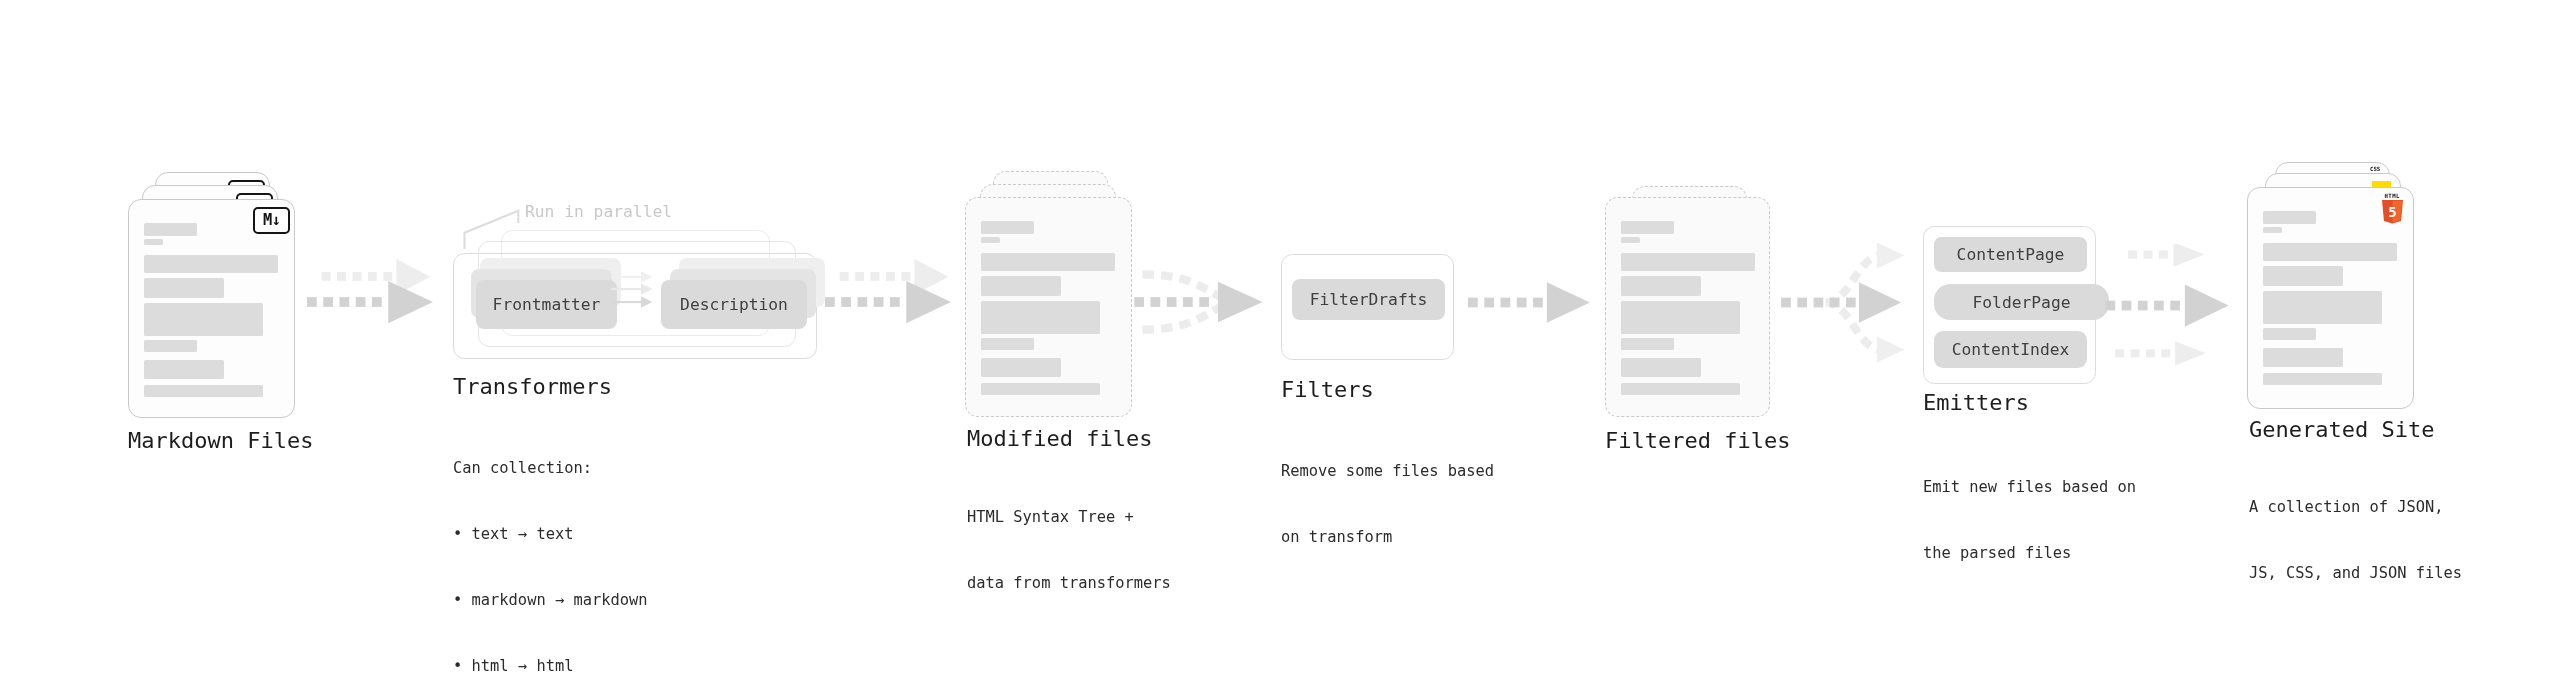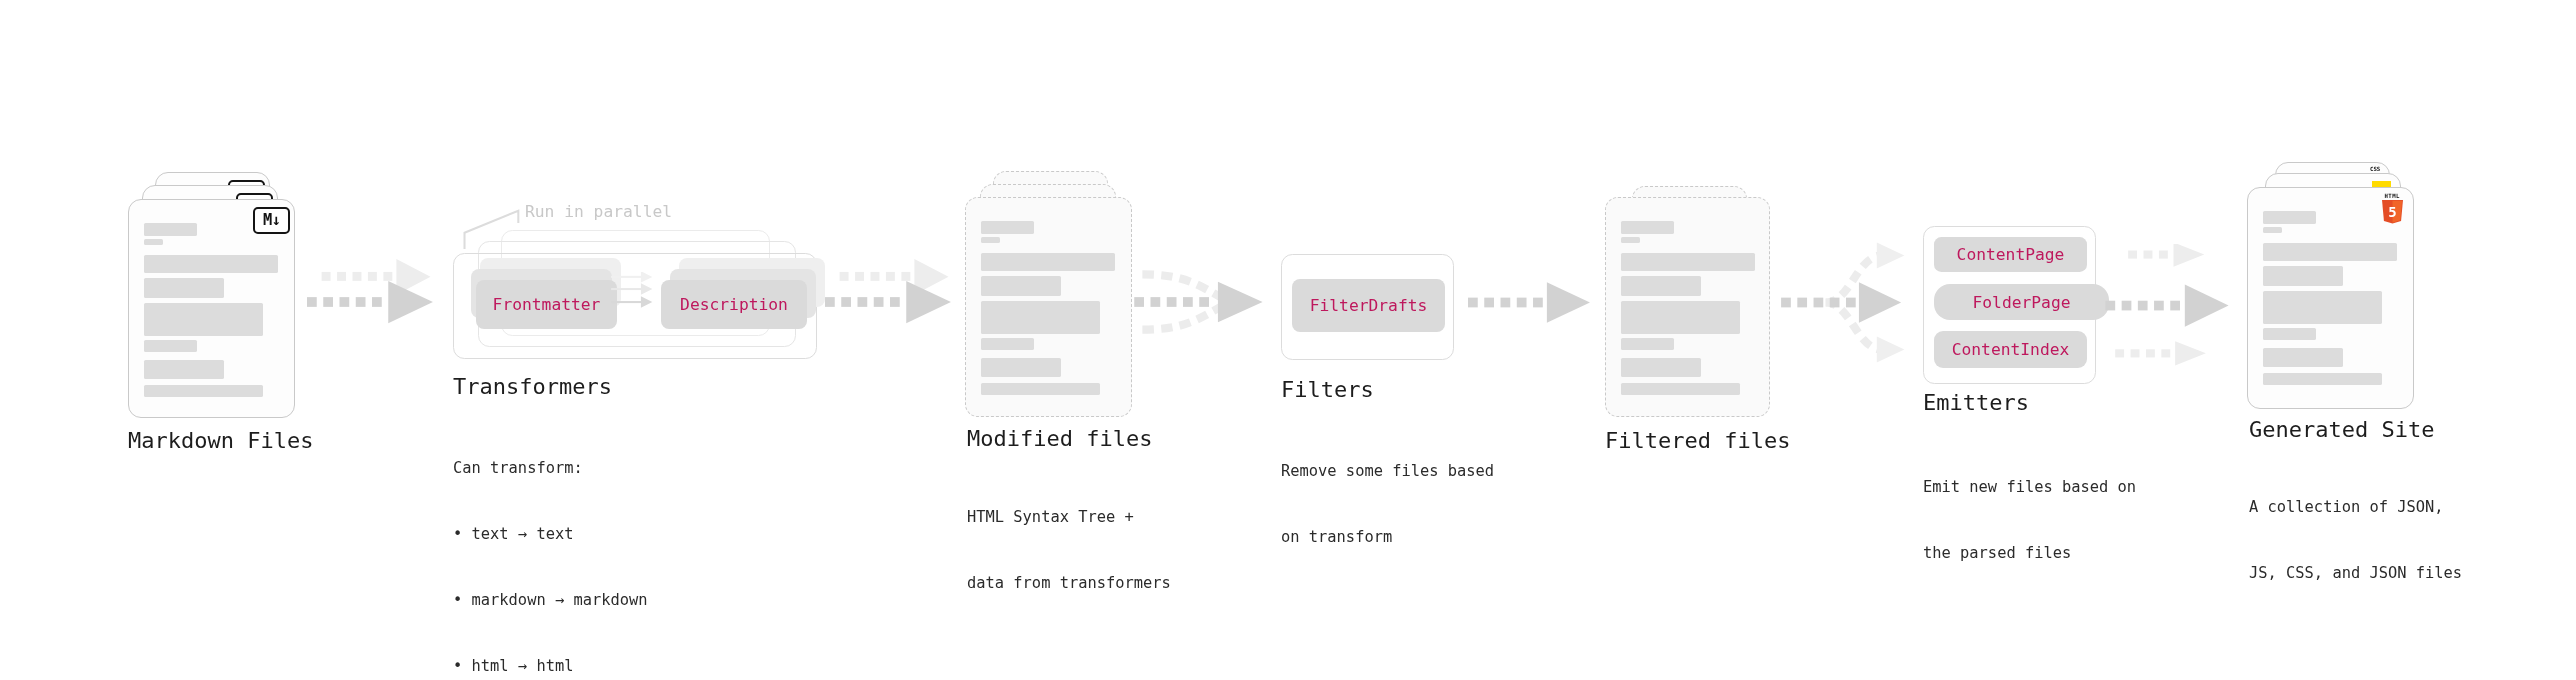--- a/index.html
+++ b/index.html
@@ -5,21 +5,21 @@
   html,body{margin:0;padding:0;background:#fff;}
   .canvas{position:relative;width:2576px;height:681px;background:#fff;overflow:hidden;
           font-family:"DejaVu Sans Mono","Liberation Mono",monospace;}
   .stage{display:contents;}
   .card{position:absolute;background:#fdfdfd;border:1.6px solid #c9c9c9;border-radius:13px;box-sizing:border-box;}
   .card.dashed{border-style:dashed;background:#fafafa;border-color:#c9c9c9;}
   .title{position:absolute;margin:0;font-size:22px;font-weight:400;color:#1d1d1d;line-height:24.4px;white-space:pre;}
   .body{position:absolute;font-size:15.4px;color:#2b2b2b;line-height:22px;white-space:pre;}
   .note{position:absolute;font-size:16.3px;color:#c8c8c8;white-space:pre;}
   .pill{position:absolute;background:#dadada;border-radius:8.1px;display:flex;align-items:center;
-        justify-content:center;font-size:16.3px;color:#be185d;box-sizing:border-box;}
+        justify-content:center;font-size:16.3px;color:#404040;box-sizing:border-box;}
   .pill.g1{background:#e4e4e4;}
   .pill.g2{background:#efefef;}
   .obox{position:absolute;border:1.6px solid #dcdcdc;border-radius:11.4px;box-sizing:border-box;}
   .obox.m{border-color:#e5e5e5;}
   .obox.b{border-color:#ebebeb;}
   .arr{position:absolute;}
   .bar{display:block;background:#dcdcdc;border-radius:1.6px;margin-left:15.4px;}
   .b1{width:53px;height:13px;margin-top:23px;}
   .b2{width:18.7px;height:5.7px;margin-top:3.3px;}
   .b3{width:134px;height:18px;margin-top:9.8px;}
@@ -115,21 +115,21 @@
       <g stroke="#d8d8d8" stroke-width="2.5" fill="#d8d8d8">
           <line x1="0" y1="37" x2="38" y2="37"></line>
           <polygon points="38,32 48,37 38,42"></polygon>
         </g>
     </svg>
     <div class="pill g2" style="left:679px;top:258px;width:146px;height:49px"></div>
     <div class="pill g1" style="left:670px;top:269px;width:146px;height:49px"></div>
     <div class="pill" style="left:661px;top:280px;width:146px;height:49px">Description</div>
     <h2 class="title" style="left:453px;top:375px">Transformers</h2>
     <div class="body" style="left:453px;top:413px">
-      <div>Can transform:</div>
+      <div>Can collection:</div>
       <div>• text → text</div>
       <div>• markdown → markdown</div>
       <div>• html → html</div>
     </div>
   </section>
 
   
   <svg class="arr" style="left:825px;top:258px" width="130" height="75" viewBox="0 0 160 92">
     <g fill="#ededed">
       <rect x="18" y="17" width="11" height="11"></rect>
@@ -180,21 +180,21 @@
         <rect x="40" y="42" width="12" height="12"></rect>
         <rect x="60" y="42" width="12" height="12"></rect>
         <rect x="80" y="42" width="12" height="12"></rect>
       <polygon points="103,23 158,48 103,73"></polygon>
     </g>
   </svg>
 
   
   <section class="stage">
     <div class="obox" style="left:1281px;top:254px;width:173px;height:106px"></div>
-    <div class="pill" style="left:1292px;top:279px;width:153px;height:53px">FilterDrafts</div>
+    <div class="pill" style="left:1292px;top:279px;width:153px;height:41px">FilterDrafts</div>
     <h2 class="title" style="left:1281px;top:378px">Filters</h2>
     <div class="body" style="left:1281px;top:416px">
       <div>Remove some files based</div>
       <div>on transform</div>
     </div>
   </section>
 
   
   <svg class="arr" style="left:1468px;top:278px" width="126" height="49" viewBox="0 0 155 60">
     <g fill="#d2d2d2">

